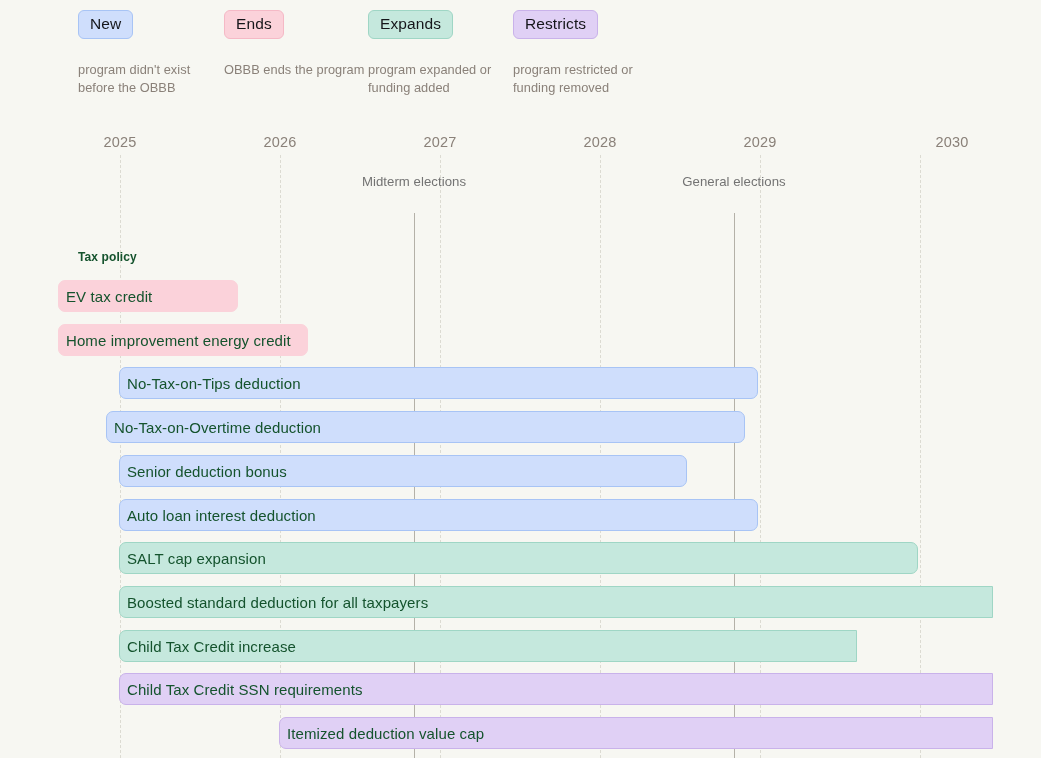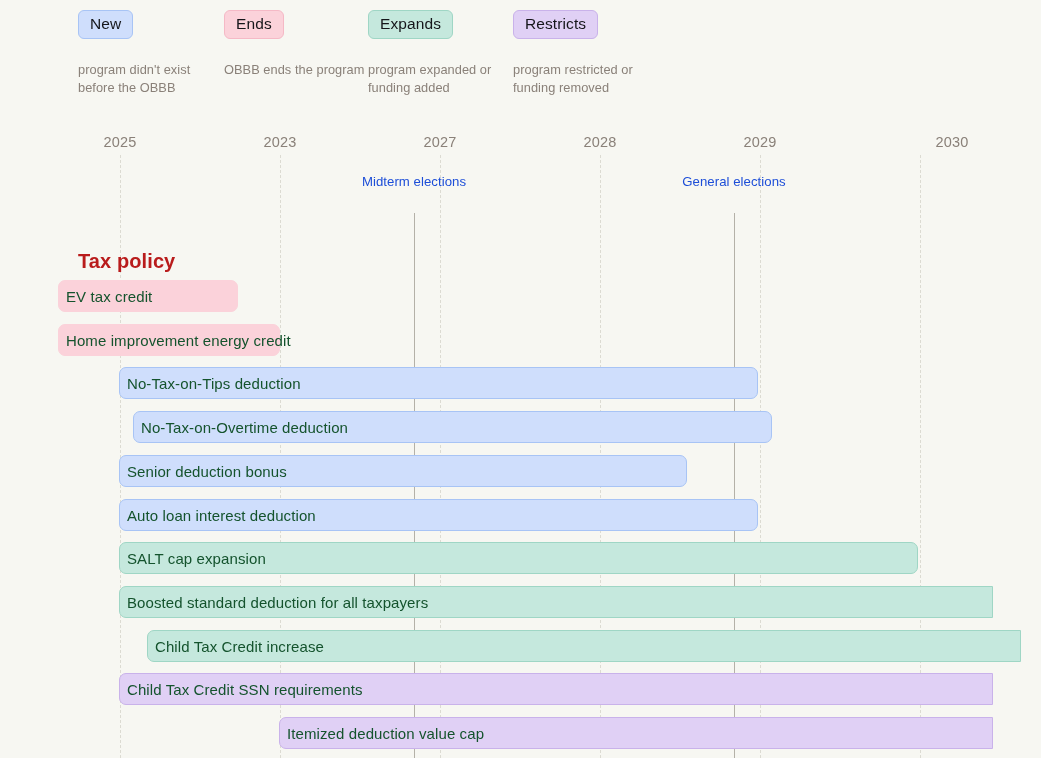--- a/index.html
+++ b/index.html
@@ -64,33 +64,33 @@
     top: 213px;
     bottom: 0;
     width: 0;
     border-left: 1.4px solid #b4b1a8;
   }
   .election-label {
     position: absolute;
     top: 173px;
     font-size: 13.2px;
     line-height: 1.38;
-    color: #1d4ed8;
+    color: #737373;
     text-align: center;
     transform: translateX(-50%);
     width: 130px;
     letter-spacing: .05px;
   }
 
   
   .section-title {
     position: absolute;
-    font-size: 20px;
+    font-size: 12px;
     font-weight: bold;
-    color: #b91c1c;
+    color: #14532d;
     letter-spacing: .1px;
     white-space: nowrap;
   }
 
   
   .bar {
     position: absolute;
     height: 32px;
     border-radius: 7px;
     box-sizing: border-box;
@@ -120,59 +120,59 @@
     <div class="legend-item" style="left: 78px;"><span class="legend-chip" style="background: rgb(207, 222, 252); border: 1px solid rgb(168, 196, 245);">New</span><div class="legend-caption">program didn't exist before the OBBB</div></div>
     <div class="legend-item" style="left: 224px;"><span class="legend-chip" style="background: rgb(251, 210, 218); border: 1px solid rgb(245, 185, 198);">Ends</span><div class="legend-caption">OBBB ends the program</div></div>
     <div class="legend-item" style="left: 368px;"><span class="legend-chip" style="background: rgb(197, 232, 221); border: 1px solid rgb(159, 214, 197);">Expands</span><div class="legend-caption">program expanded or funding added</div></div>
     <div class="legend-item" style="left: 513px;"><span class="legend-chip" style="background: rgb(224, 208, 245); border: 1px solid rgb(201, 178, 234);">Restricts</span><div class="legend-caption">program restricted or funding removed</div></div>
   </div>
 
 <div id="plot">
     <div class="gridline" style="left: 120px;"></div>
     <div class="year-label" style="left: 120px;">2025</div>
     <div class="gridline" style="left: 280px;"></div>
-    <div class="year-label" style="left: 280px;">2023</div>
+    <div class="year-label" style="left: 280px;">2026</div>
     <div class="gridline" style="left: 440px;"></div>
     <div class="year-label" style="left: 440px;">2027</div>
     <div class="gridline" style="left: 600px;"></div>
     <div class="year-label" style="left: 600px;">2028</div>
     <div class="gridline" style="left: 760px;"></div>
     <div class="year-label" style="left: 760px;">2029</div>
     <div class="gridline" style="left: 920px;"></div>
     <div class="year-label" style="left: 920px; margin-left: 32px;">2030</div>
     <div class="election-line" style="left: 414px;"></div>
     <div class="election-label" style="left: 414px;">Midterm elections</div>
     <div class="election-line" style="left: 734px;"></div>
     <div class="election-label" style="left: 734px;">General elections</div>
     <div class="section-title" style="left: 78px; top: 250px;">Tax policy</div>
     <div class="bar" style="left: 58px; top: 280px; width: 180px; background: rgb(251, 210, 218); border: 1px solid rgb(251, 210, 218);">
       <span class="bar-label">EV tax credit</span>
     </div>
-    <div class="bar" style="left: 58px; top: 324px; width: 222px; background: rgb(251, 210, 218); border: 1px solid rgb(251, 210, 218);">
+    <div class="bar" style="left: 58px; top: 324px; width: 250px; background: rgb(251, 210, 218); border: 1px solid rgb(251, 210, 218);">
       <span class="bar-label">Home improvement energy credit</span>
     </div>
     <div class="bar" style="left: 119px; top: 367px; width: 639px; background: rgb(207, 222, 252); border: 1px solid rgb(168, 196, 245);">
       <span class="bar-label">No-Tax-on-Tips deduction</span>
     </div>
-    <div class="bar" style="left: 133px; top: 411px; width: 639px; background: rgb(207, 222, 252); border: 1px solid rgb(168, 196, 245);">
+    <div class="bar" style="left: 106px; top: 411px; width: 639px; background: rgb(207, 222, 252); border: 1px solid rgb(168, 196, 245);">
       <span class="bar-label">No-Tax-on-Overtime deduction</span>
     </div>
     <div class="bar" style="left: 119px; top: 455px; width: 568px; background: rgb(207, 222, 252); border: 1px solid rgb(168, 196, 245);">
       <span class="bar-label">Senior deduction bonus</span>
     </div>
     <div class="bar" style="left: 119px; top: 499px; width: 639px; background: rgb(207, 222, 252); border: 1px solid rgb(168, 196, 245);">
       <span class="bar-label">Auto loan interest deduction</span>
     </div>
     <div class="bar" style="left: 119px; top: 542px; width: 799px; background: rgb(197, 232, 221); border: 1px solid rgb(159, 214, 197);">
       <span class="bar-label">SALT cap expansion</span>
     </div>
     <div class="bar clip-right" style="left: 119px; top: 586px; width: 874px; background: rgb(197, 232, 221); border: 1px solid rgb(159, 214, 197);">
       <span class="bar-label">Boosted standard deduction for all taxpayers</span>
     </div>
-    <div class="bar clip-right" style="left: 119px; top: 630px; width: 874px; background: rgb(197, 232, 221); border: 1px solid rgb(159, 214, 197); margin-left: 28px;">
+    <div class="bar clip-right" style="left: 119px; top: 630px; width: 738px; background: rgb(197, 232, 221); border: 1px solid rgb(159, 214, 197);">
       <span class="bar-label">Child Tax Credit increase</span>
     </div>
     <div class="bar clip-right" style="left: 119px; top: 673px; width: 874px; background: rgb(224, 208, 245); border: 1px solid rgb(201, 178, 234);">
       <span class="bar-label">Child Tax Credit SSN requirements</span>
     </div>
     <div class="bar clip-right" style="left: 279px; top: 717px; width: 714px; background: rgb(224, 208, 245); border: 1px solid rgb(201, 178, 234);">
       <span class="bar-label">Itemized deduction value cap</span>
     </div>
   </div>
 

